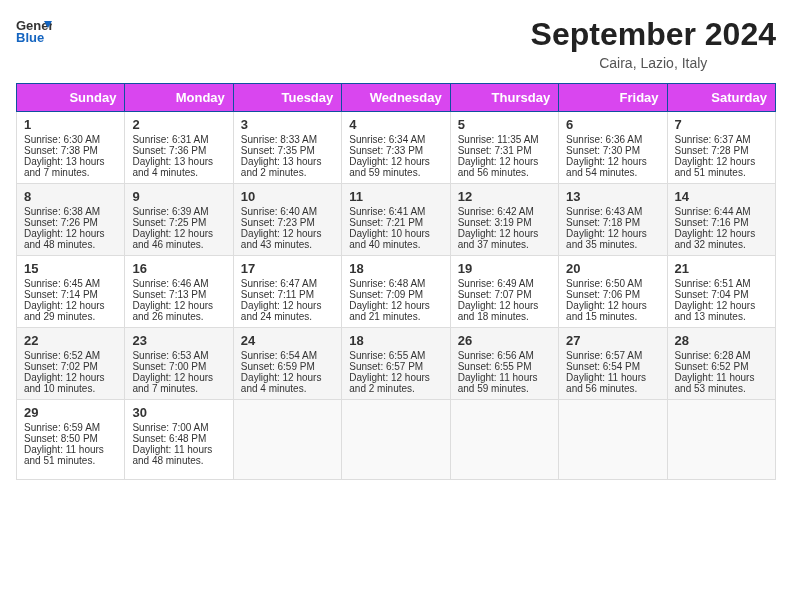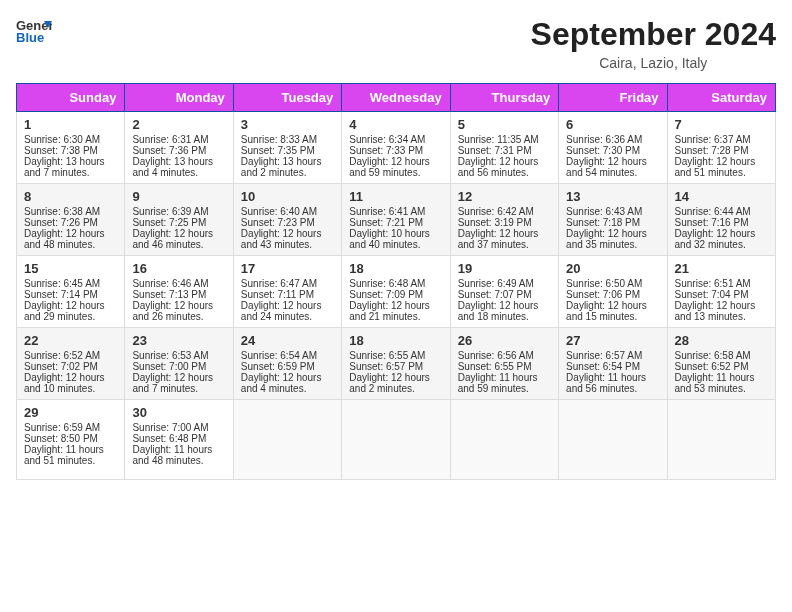--- a/index.html
+++ b/index.html
@@ -273,21 +273,21 @@
         <span>Daylight: 11 hours and 59 minutes.</span>
       </td>
         <td>
         <span class="day-num">27</span>
         <span>Sunrise: 6:57 AM</span><br>
         <span>Sunset: 6:54 PM</span><br>
         <span>Daylight: 11 hours and 56 minutes.</span>
       </td>
         <td>
         <span class="day-num">28</span>
-        <span>Sunrise: 6:58 AM</span><br>
+        <span>Sunrise: 6:28 AM</span><br>
         <span>Sunset: 6:52 PM</span><br>
         <span>Daylight: 11 hours and 53 minutes.</span>
       </td>
       </tr>
       <tr class="last-row">
         <td>
         <span class="day-num">29</span>
         <span>Sunrise: 6:59 AM</span><br>
         <span>Sunset: 8:50 PM</span><br>
         <span>Daylight: 11 hours and 51 minutes.</span>

